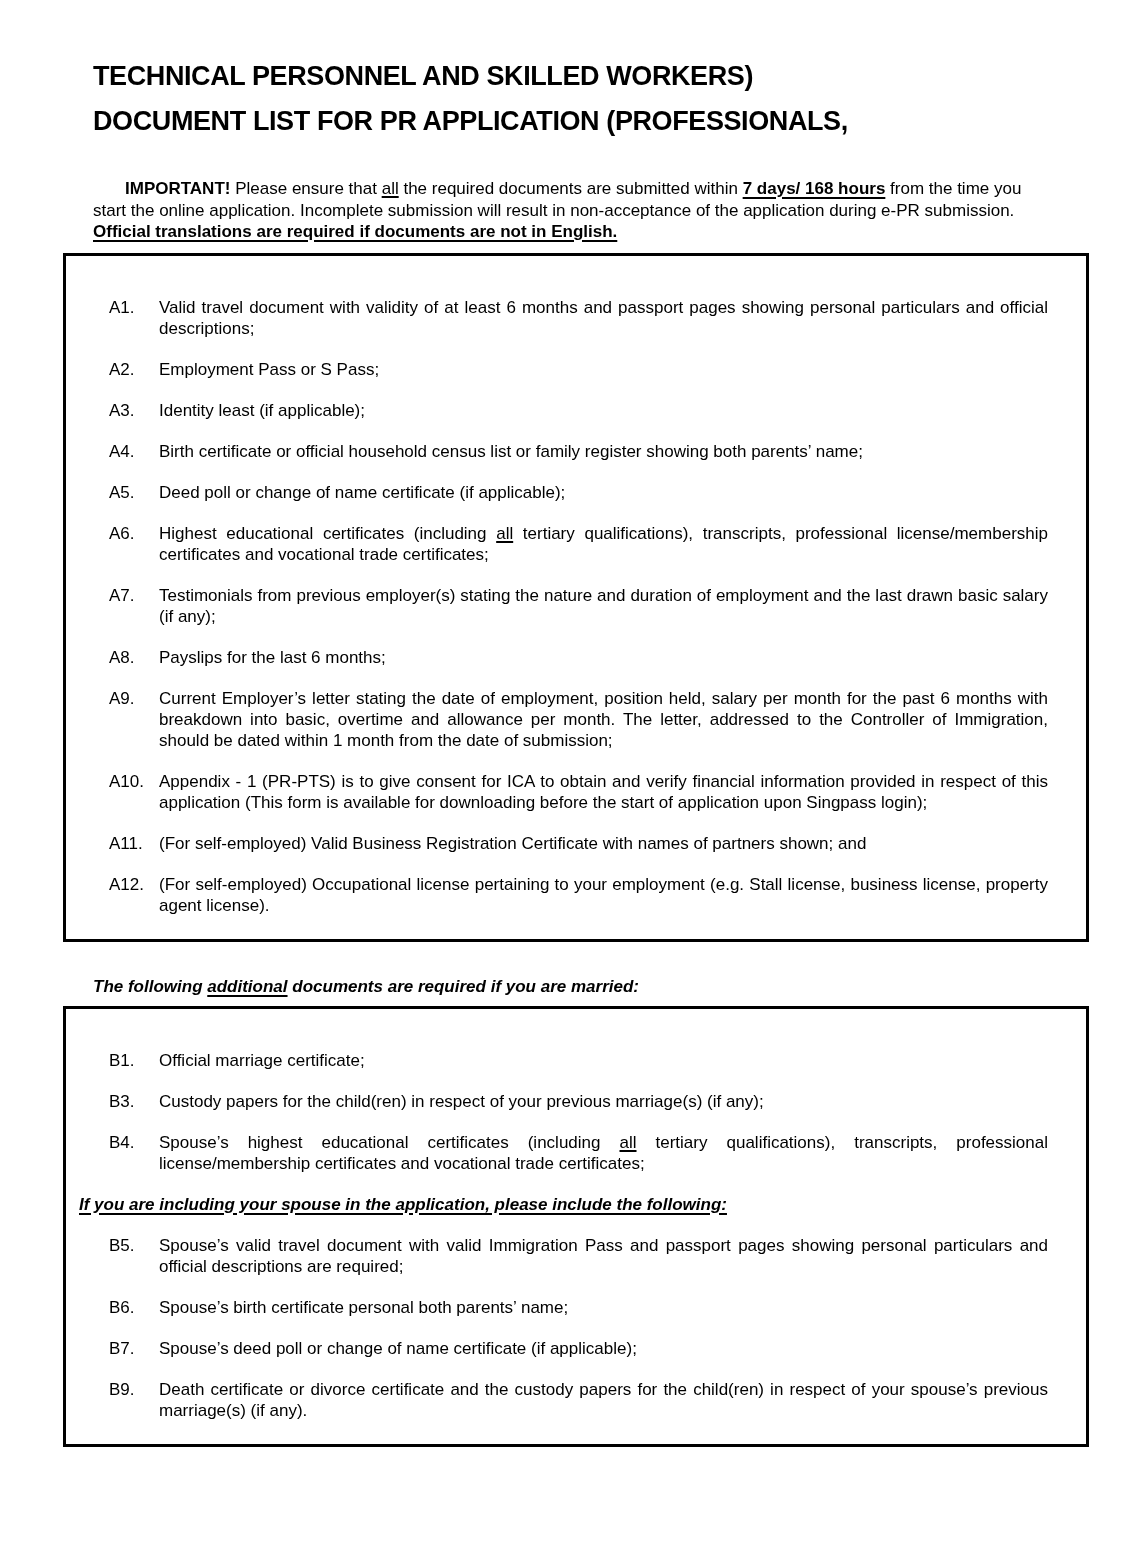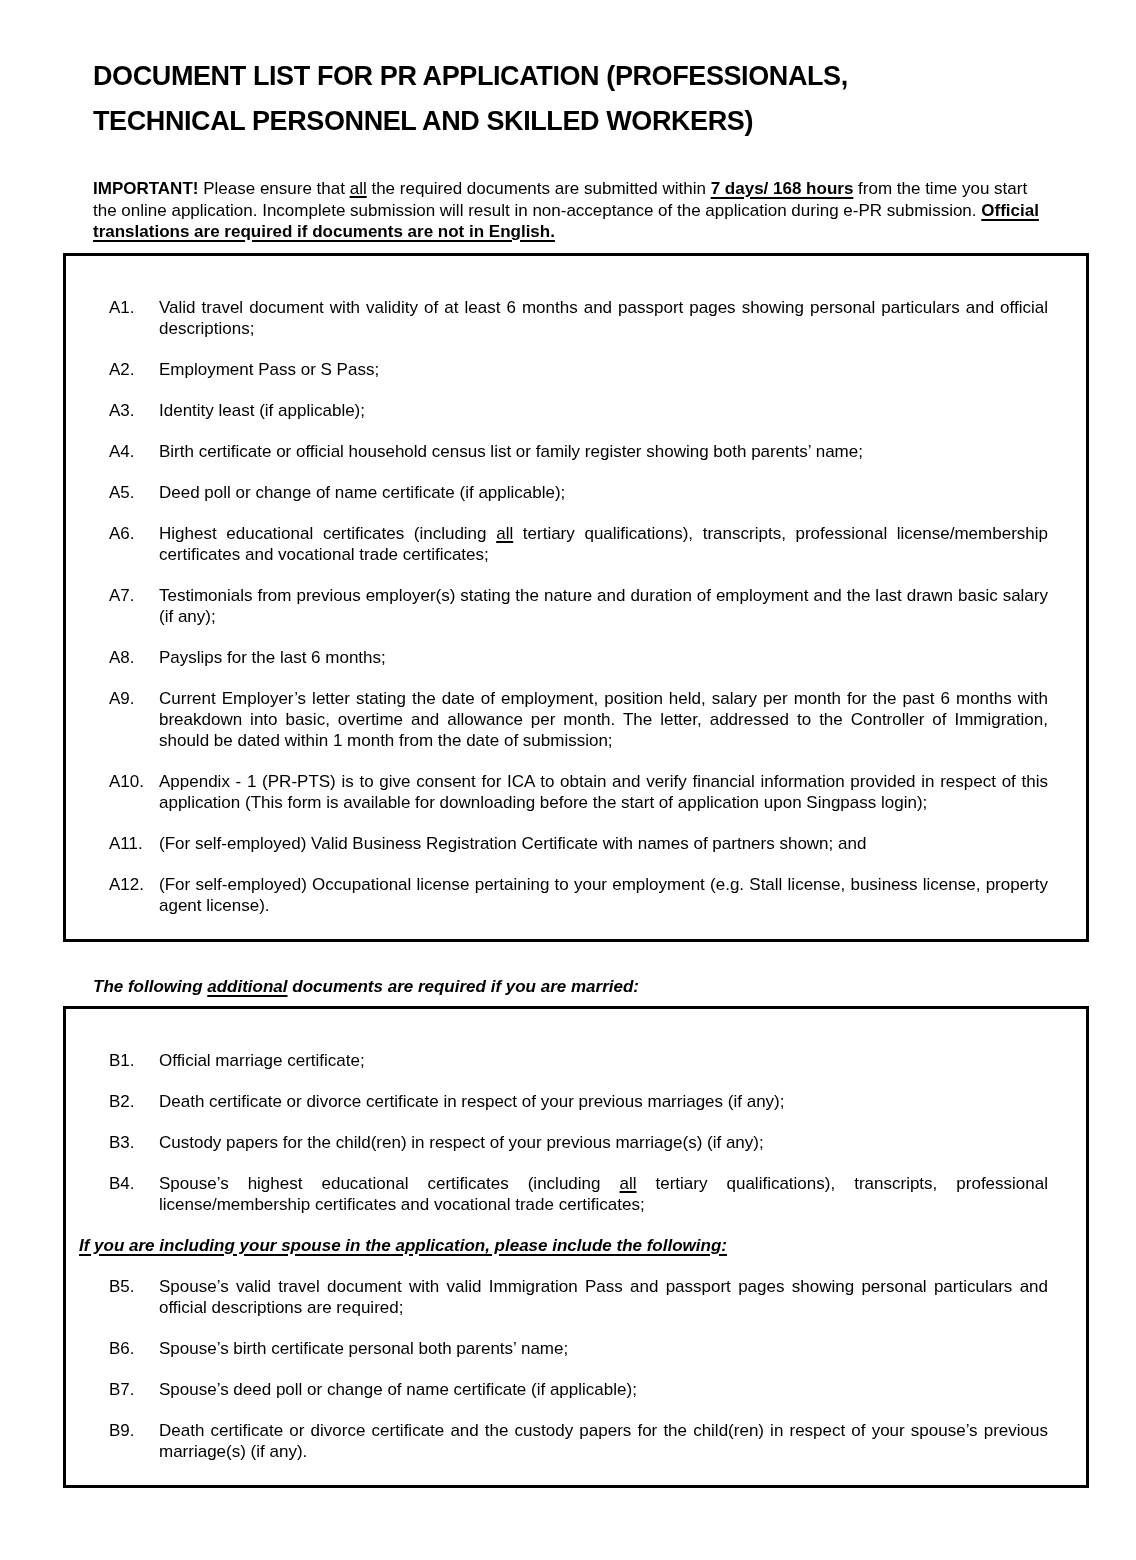--- a/index.html
+++ b/index.html
@@ -26,21 +26,21 @@
     font-weight: bold;
     line-height: 45px;
     letter-spacing: -0.4px;
   }
   .tline { display: block; }
   .intro {
     margin: 0 0 10px 30px;
     width: 957px;
     line-height: 21.5px;
   }
-  .b  { font-weight: bold; }
+  .b  { font-weight: bold; margin-left: 32px; }
   .u  { text-decoration: underline; text-decoration-thickness: 1.5px; text-underline-offset: 2px; }
   .bu { font-weight: bold; text-decoration: underline; text-decoration-thickness: 2px; text-underline-offset: 2.5px; }
   .box {
     box-sizing: border-box;
     width: 1026px;
     border: 3px solid #000000;
     padding: 25px 38px 3px 13px;
   }
   .box-a { margin-bottom: 34px; }
   .item {
@@ -67,22 +67,22 @@
     text-decoration-thickness: 2px;
     text-underline-offset: 3px;
   }
 </style>
 </head>
 <body>
 
 <div class="page">
 
   <h1 class="title">
+      <span class="tline">TECHNICAL PERSONNEL AND SKILLED WORKERS)</span>
       <span class="tline">DOCUMENT LIST FOR PR APPLICATION (PROFESSIONALS,</span>
-      <span class="tline">TECHNICAL PERSONNEL AND SKILLED WORKERS)</span>
     </h1>
 
   <p class="intro"><span class="b">IMPORTANT!</span><span> Please ensure that </span><span class="u">all</span><span> the required documents are submitted within </span><span class="bu">7 days/ 168 hours</span><span> from the time you start the online application. Incomplete submission will result in non-acceptance of the application during e-PR submission. </span><span class="bu">Official translations are required if documents are not in English.</span></p>
 
   <div class="box box-a">
     <div id="list-a">
   <div class="item">
     <span class="item-label">A1.</span>
     <span class="item-text"><span>Valid travel document with validity of at least 6 months and passport pages showing personal particulars and official descriptions;</span></span>
   </div>
@@ -146,24 +146,20 @@
 
   <p class="married-heading"><span>The following </span><span class="mh-u">additional</span><span> documents are required if you are married:</span></p>
 
   <div class="box">
     <div id="list-b1">
   <div class="item">
     <span class="item-label">B1.</span>
     <span class="item-text"><span>Official marriage certificate;</span></span>
   </div>
 
-  <div class="item">
-    <span class="item-label">B2.</span>
-    <span class="item-text"><span>Death certificate or divorce certificate in respect of your previous marriages (if any);</span></span>
-  </div>
 
   <div class="item">
     <span class="item-label">B3.</span>
     <span class="item-text"><span>Custody papers for the child(ren) in respect of your previous marriage(s) (if any);</span></span>
   </div>
 
   <div class="item">
     <span class="item-label">B4.</span>
     <span class="item-text"><span>Spouse’s highest educational certificates (including </span><span class="u">all</span><span> tertiary qualifications), transcripts, professional license/membership certificates and vocational trade certificates;</span></span>
   </div>

